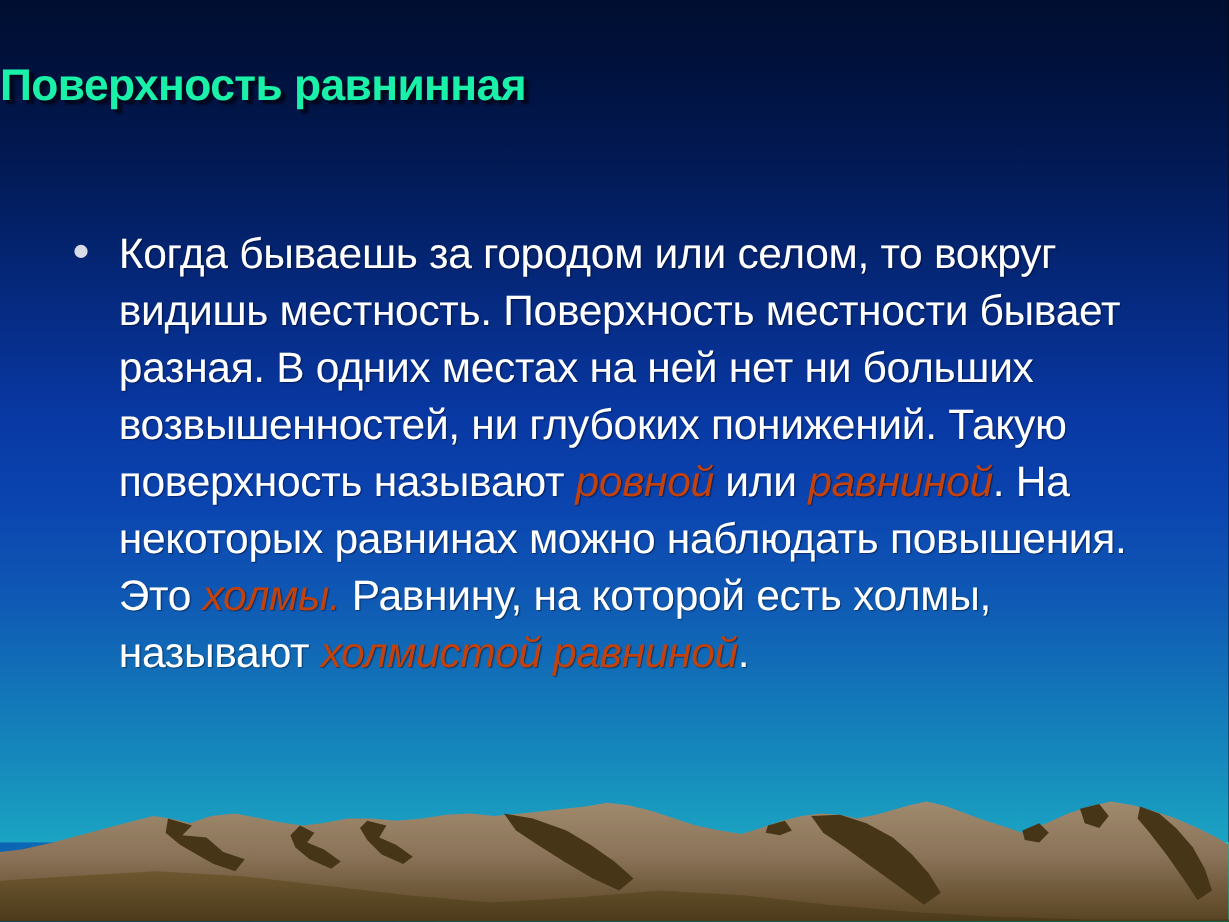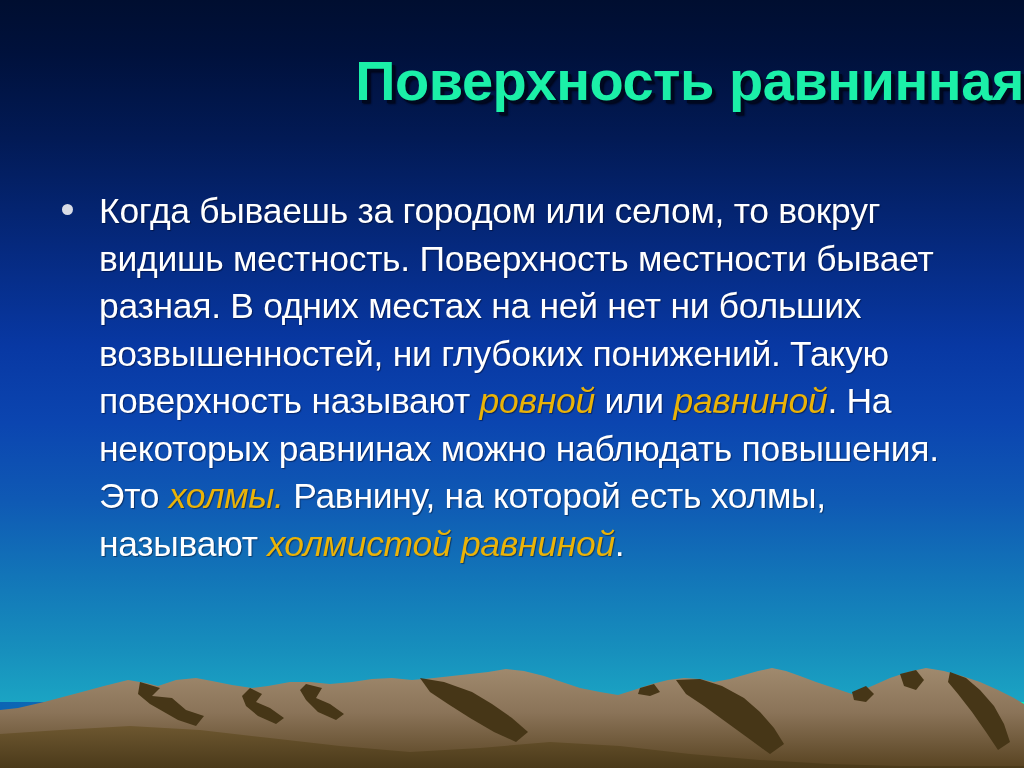--- a/index.html
+++ b/index.html
@@ -50,22 +50,22 @@
         #04dcc6 78%,
         #00ecc4 100%);
   }
 
   
   .title {
     position: absolute;
     left: 0;
     top: 52px;
     width: 1024px;
-    text-align: right;
-    font-size: 56px;
+    text-align: left;
+    font-size: 37px;
     font-weight: bold;
     line-height: 1.05;
     color: #1bf0a8;
     text-shadow: 3px 3px 0 #00081f, 4px 4px 2px #00061a;
     letter-spacing: -0.5px;
     white-space: nowrap;
   }
 
   
   .body-block {
@@ -87,21 +87,21 @@
   }
   .paragraph {
     flex: 1 1 auto;
     font-size: 35.5px;
     line-height: 47.5px;
     color: #ffffff;
     letter-spacing: -0.3px;
     text-shadow: 1px 1px 1px rgba(0,0,20,0.45);
   }
   .paragraph .accent {
-    color: #eab308;
+    color: #c2410c;
     font-style: italic;
     text-align: right;
   }
 
   
   .mountains {
     position: absolute;
     left: 0;
     bottom: 0;
     width: 1024px;

